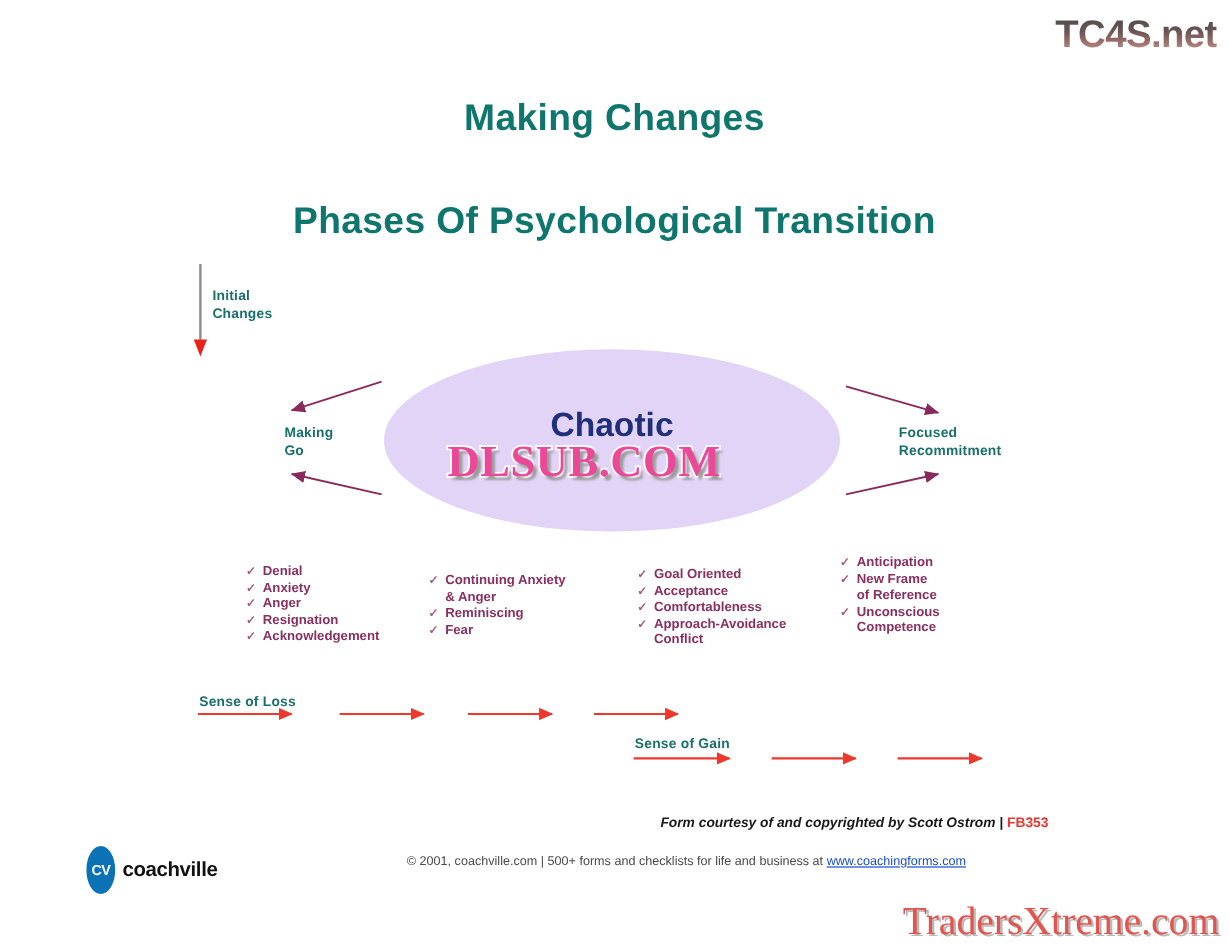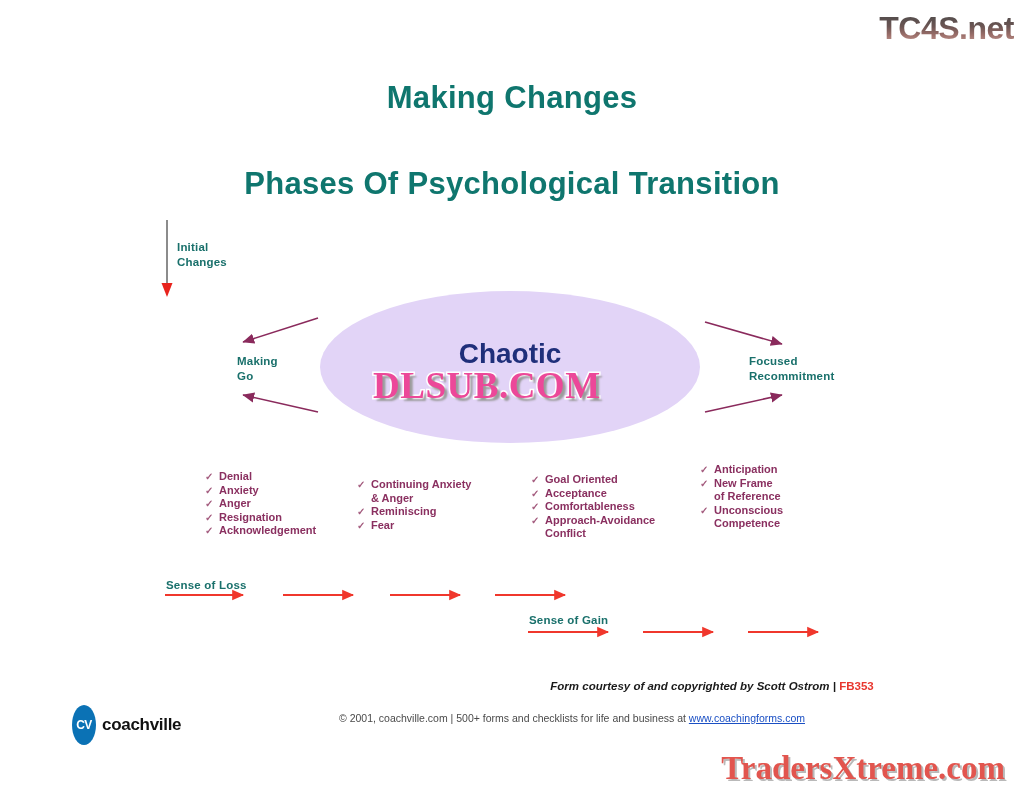--- a/index.html
+++ b/index.html
@@ -30,24 +30,24 @@
     letter-spacing: -0.5px;
     line-height: 1;
     background: linear-gradient(180deg, #4a4a4a 0%, #6b5553 45%, #9c6f6a 72%, #c49b94 100%);
     -webkit-background-clip: text;
     background-clip: text;
     color: transparent;
     text-shadow: none;
   }
   .wm-bottom {
     position: absolute;
-    right: 19px;
+    right: 8px;
     bottom: 6px;
     font-family: "Liberation Serif", serif;
-    font-weight: bold;
+    font-weight: normal;
     font-size: 33px;
     line-height: 1;
     letter-spacing: 0px;
     color: #e2554e;
     -webkit-text-stroke: 2px #ffffff;
     paint-order: stroke fill;
     text-shadow: 2px 2px 0 #b9b9b9;
   }
   .wm-center {
     position: absolute;

